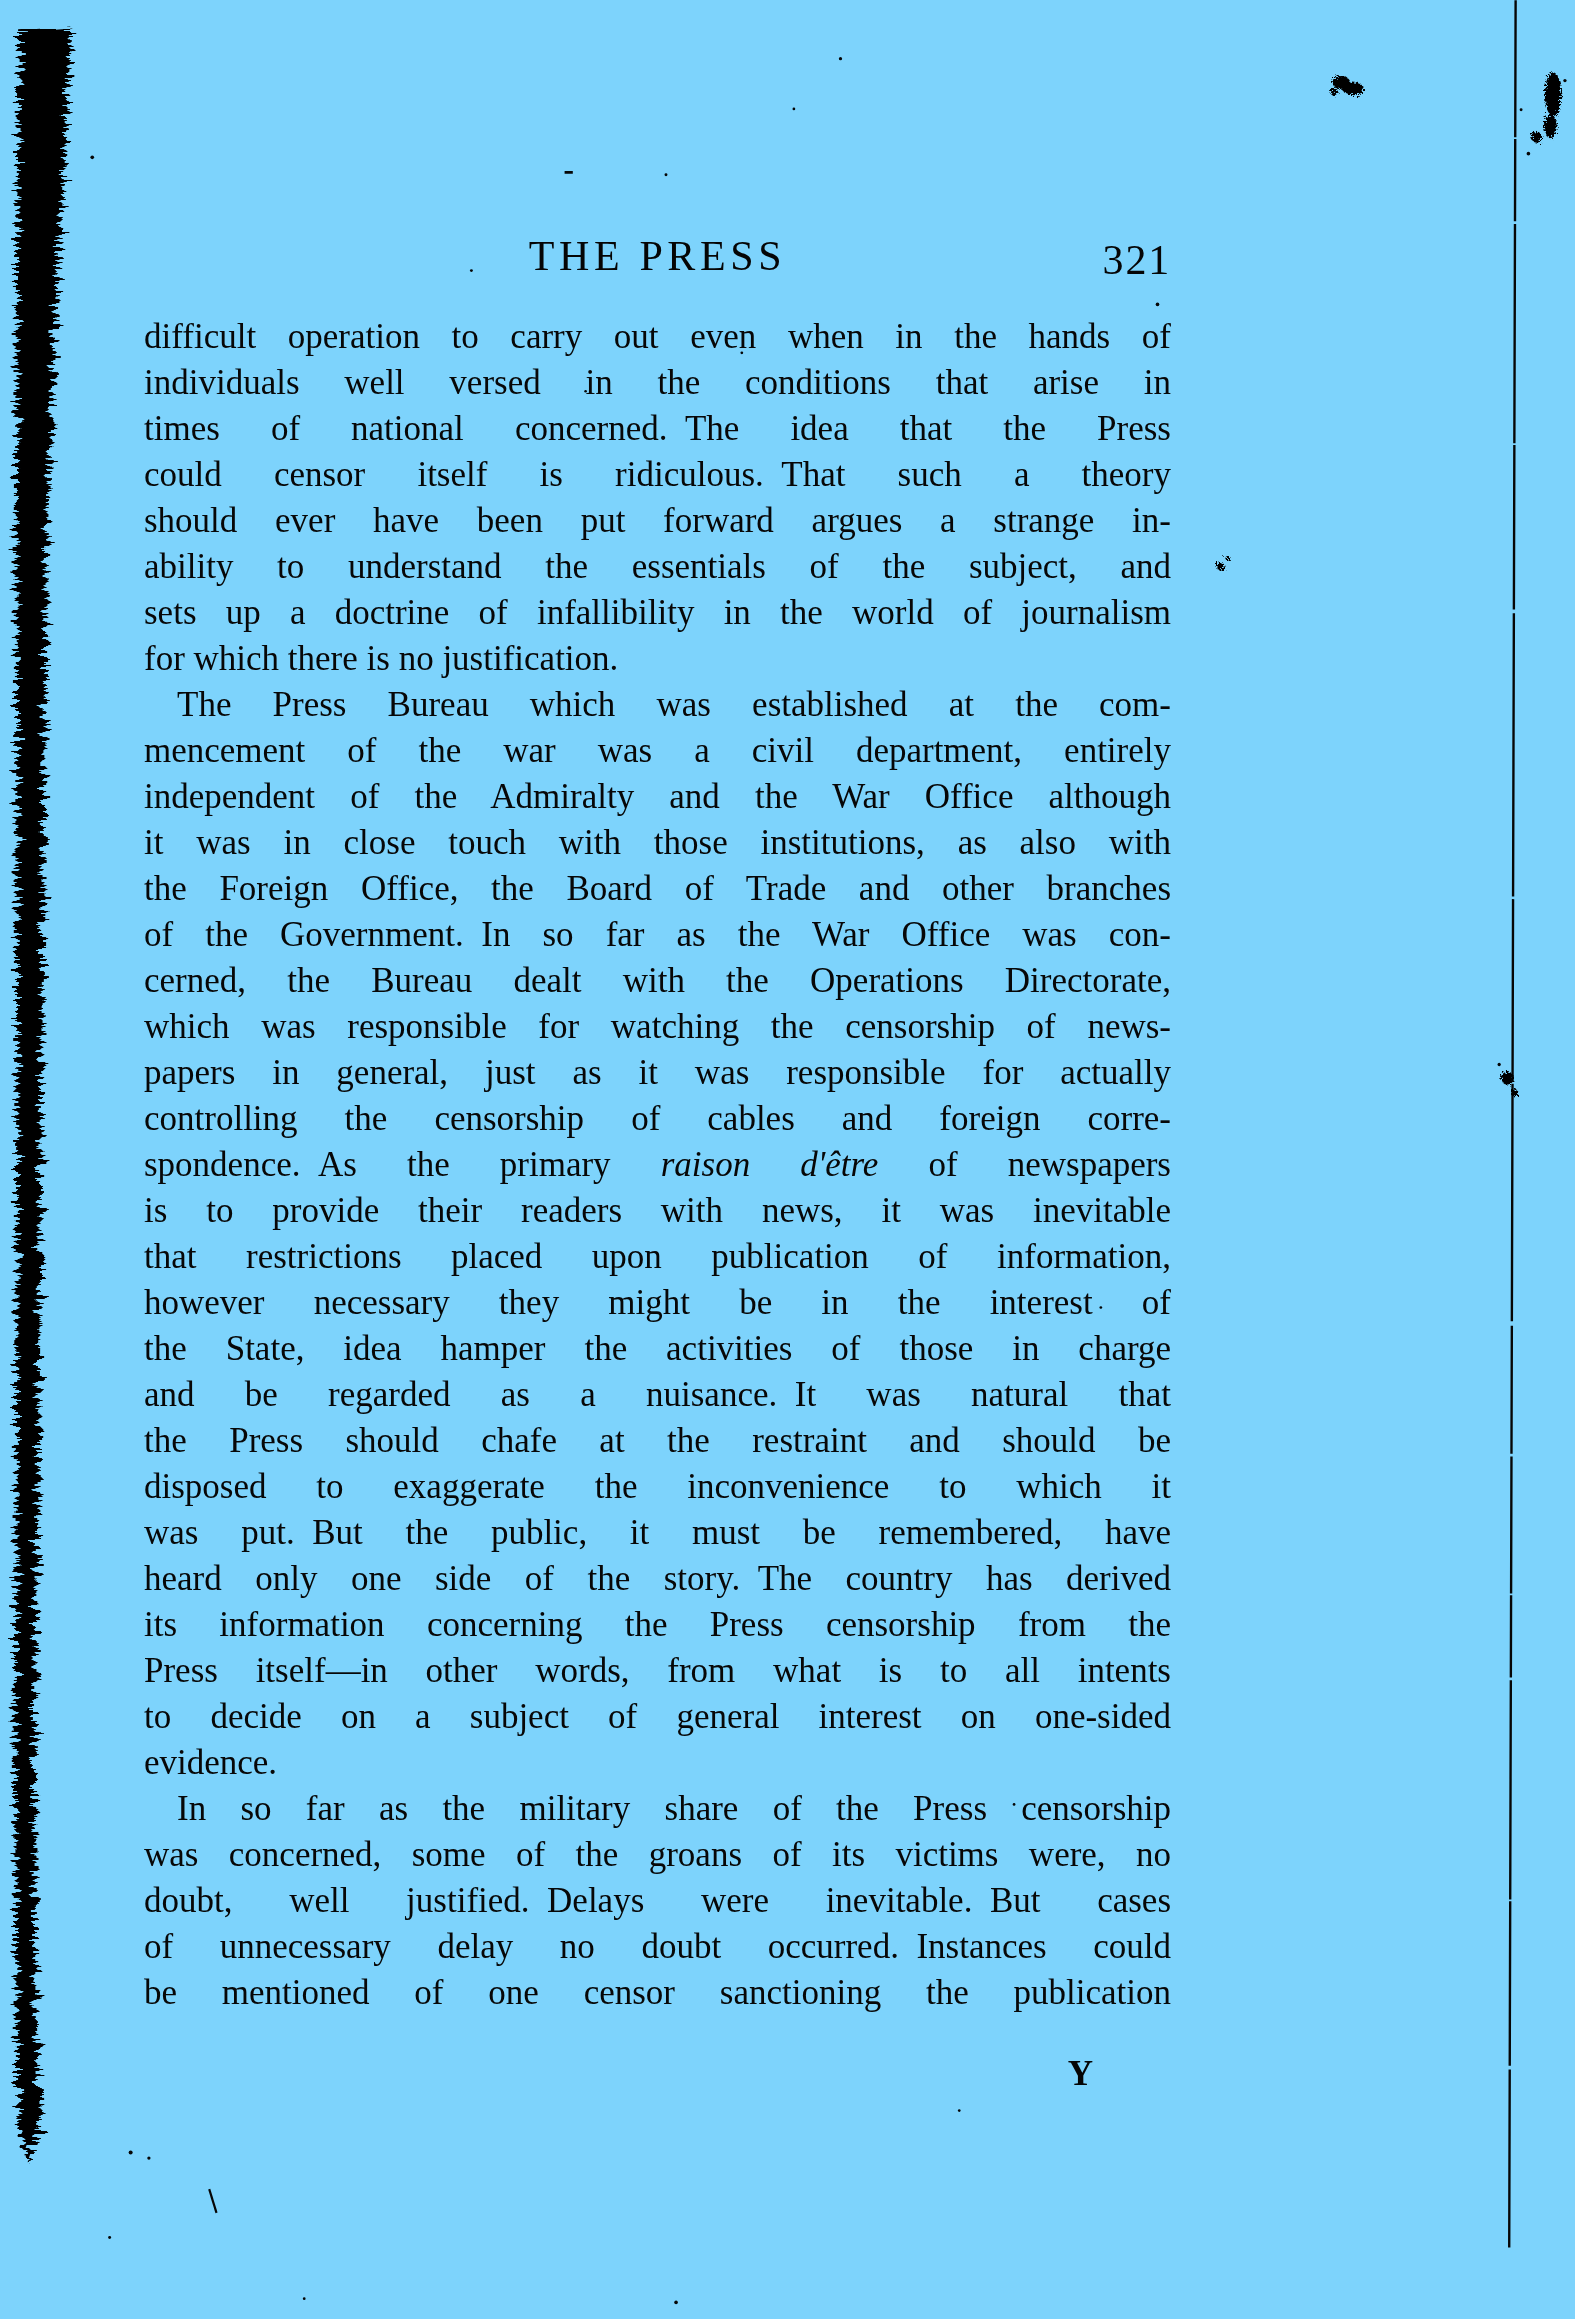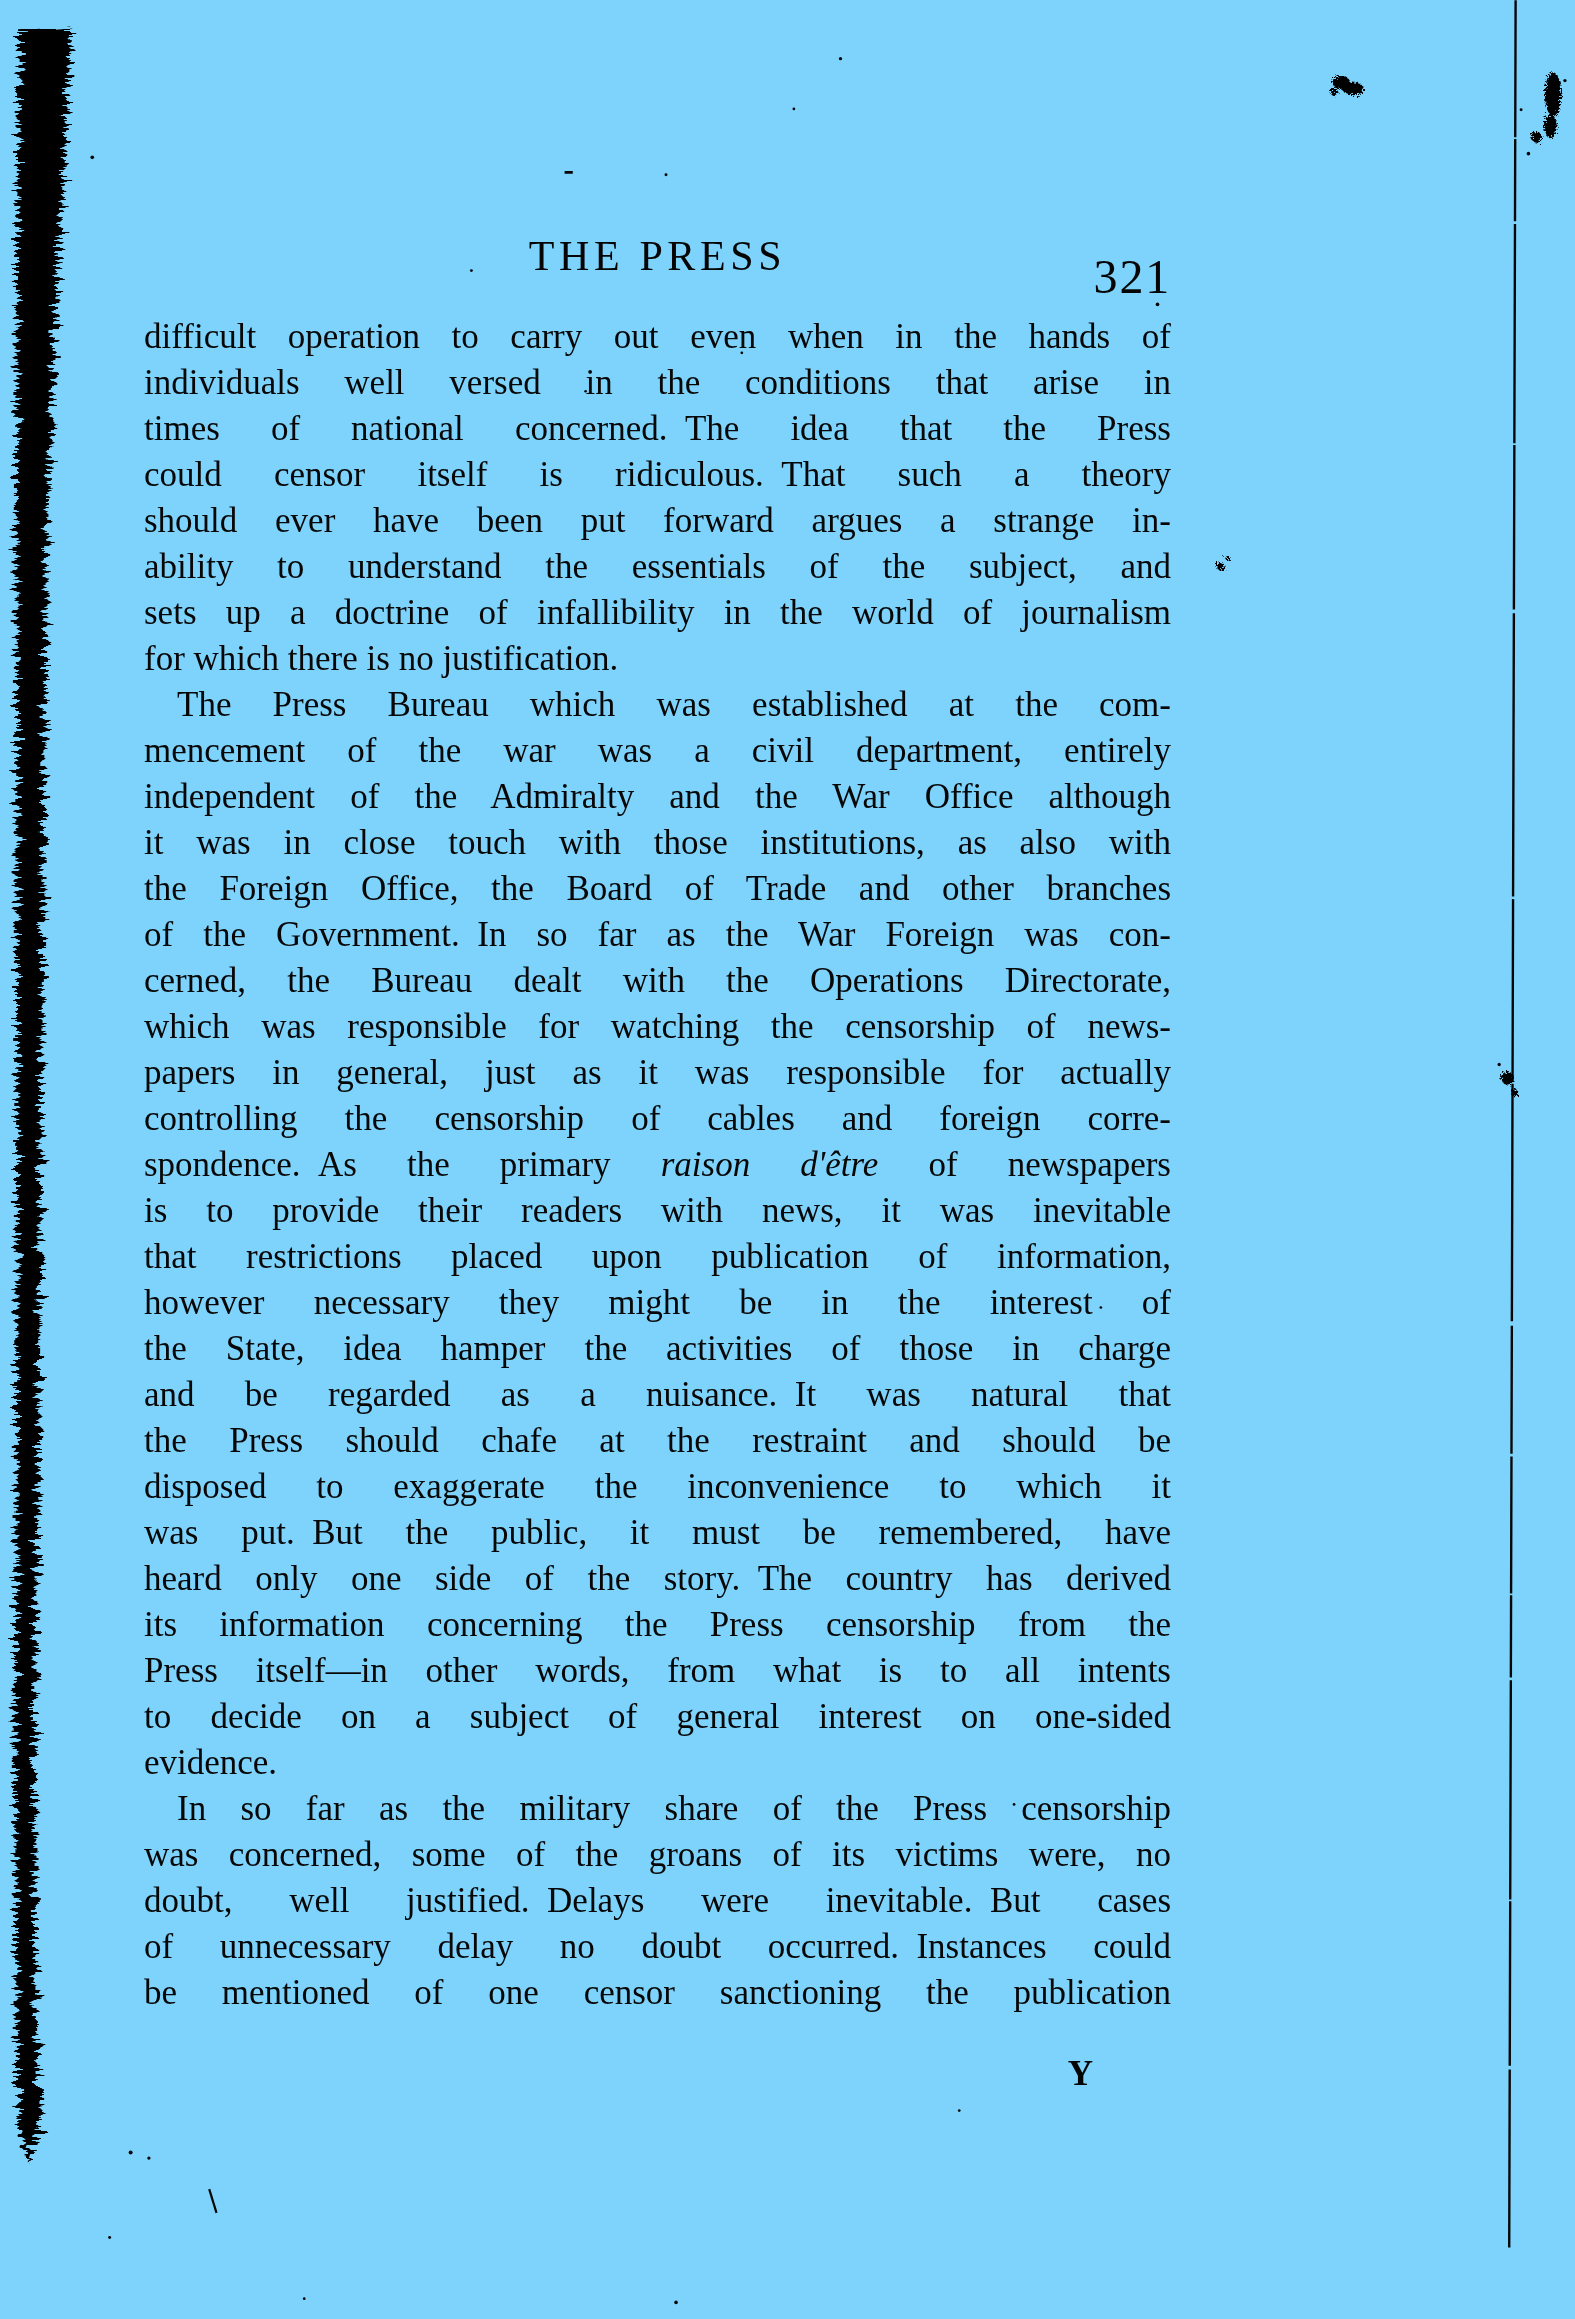--- a/index.html
+++ b/index.html
@@ -14,23 +14,22 @@
   svg.artifacts { position:absolute; left:0; top:0; z-index:1; }
   .running-head { position:absolute; left:144px; top:232px; width:1027px; height:55px; z-index:2; }
   .head-title {
     position:absolute; left:0; right:0; top:0;
     text-align:center;
     font-size:42px; letter-spacing:4.6px;
     color:#050505;
   }
   .folio {
     position:absolute; right:0; top:3.7px;
-    font-size:48px; letter-spacing:1.8px;
+    font-size:42px; letter-spacing:1.8px;
     color:#050505;
-    margin-top:13px;
   }
   .text-block {
     position:absolute; left:144px; top:314px; width:1027px; z-index:2;
     font-size:35px; line-height:46px;
     color:#070707;
   }
   .line { text-align:justify; text-align-last:justify; }
   .line.flush { text-align-last:left; }
   .line.indent { text-indent:33px; }
   .line em { font-style:italic; }
@@ -116,21 +115,21 @@
       <div class="line"><span>could censor itself is ridiculous. That such a theory</span></div>
       <div class="line"><span>should ever have been put forward argues a strange in-</span></div>
       <div class="line"><span>ability to understand the essentials of the subject, and</span></div>
       <div class="line"><span>sets up a doctrine of infallibility in the world of journalism</span></div>
       <div class="line flush"><span>for which there is no justification.</span></div>
       <div class="line indent"><span>The Press Bureau which was established at the com-</span></div>
       <div class="line"><span>mencement of the war was a civil department, entirely</span></div>
       <div class="line"><span>independent of the Admiralty and the War Office although</span></div>
       <div class="line"><span>it was in close touch with those institutions, as also with</span></div>
       <div class="line"><span>the Foreign Office, the Board of Trade and other branches</span></div>
-      <div class="line"><span>of the Government. In so far as the War Foreign was con-</span></div>
+      <div class="line"><span>of the Government. In so far as the War Office was con-</span></div>
       <div class="line"><span>cerned, the Bureau dealt with the Operations Directorate,</span></div>
       <div class="line"><span>which was responsible for watching the censorship of news-</span></div>
       <div class="line"><span>papers in general, just as it was responsible for actually</span></div>
       <div class="line"><span>controlling the censorship of cables and foreign corre-</span></div>
       <div class="line"><span>spondence. As the primary </span><em>raison d'être</em><span> of newspapers</span></div>
       <div class="line"><span>is to provide their readers with news, it was inevitable</span></div>
       <div class="line"><span>that restrictions placed upon publication of information,</span></div>
       <div class="line"><span>however necessary they might be in the interest of</span></div>
       <div class="line"><span>the State, idea hamper the activities of those in charge</span></div>
       <div class="line"><span>and be regarded as a nuisance. It was natural that</span></div>

